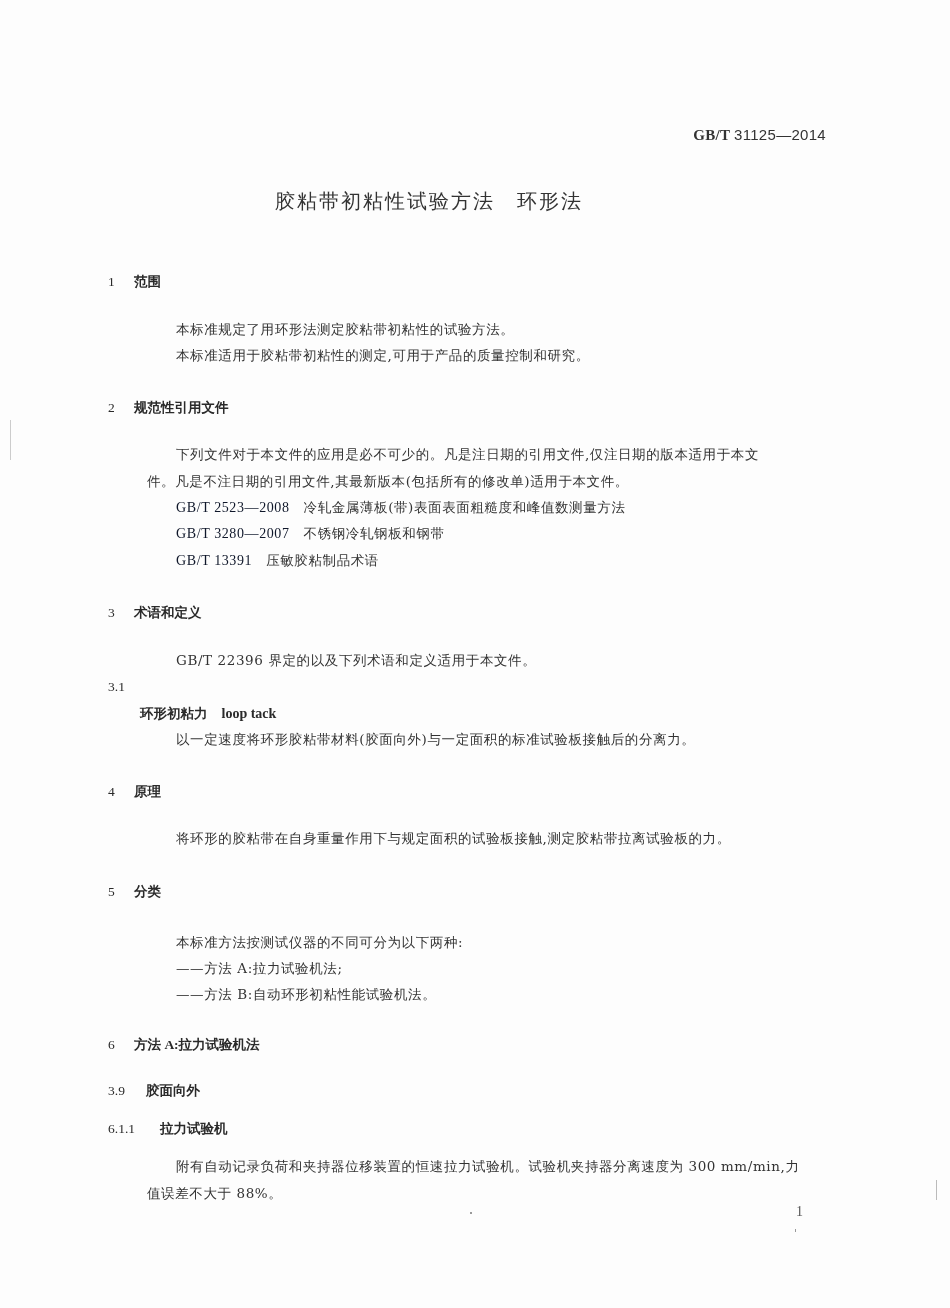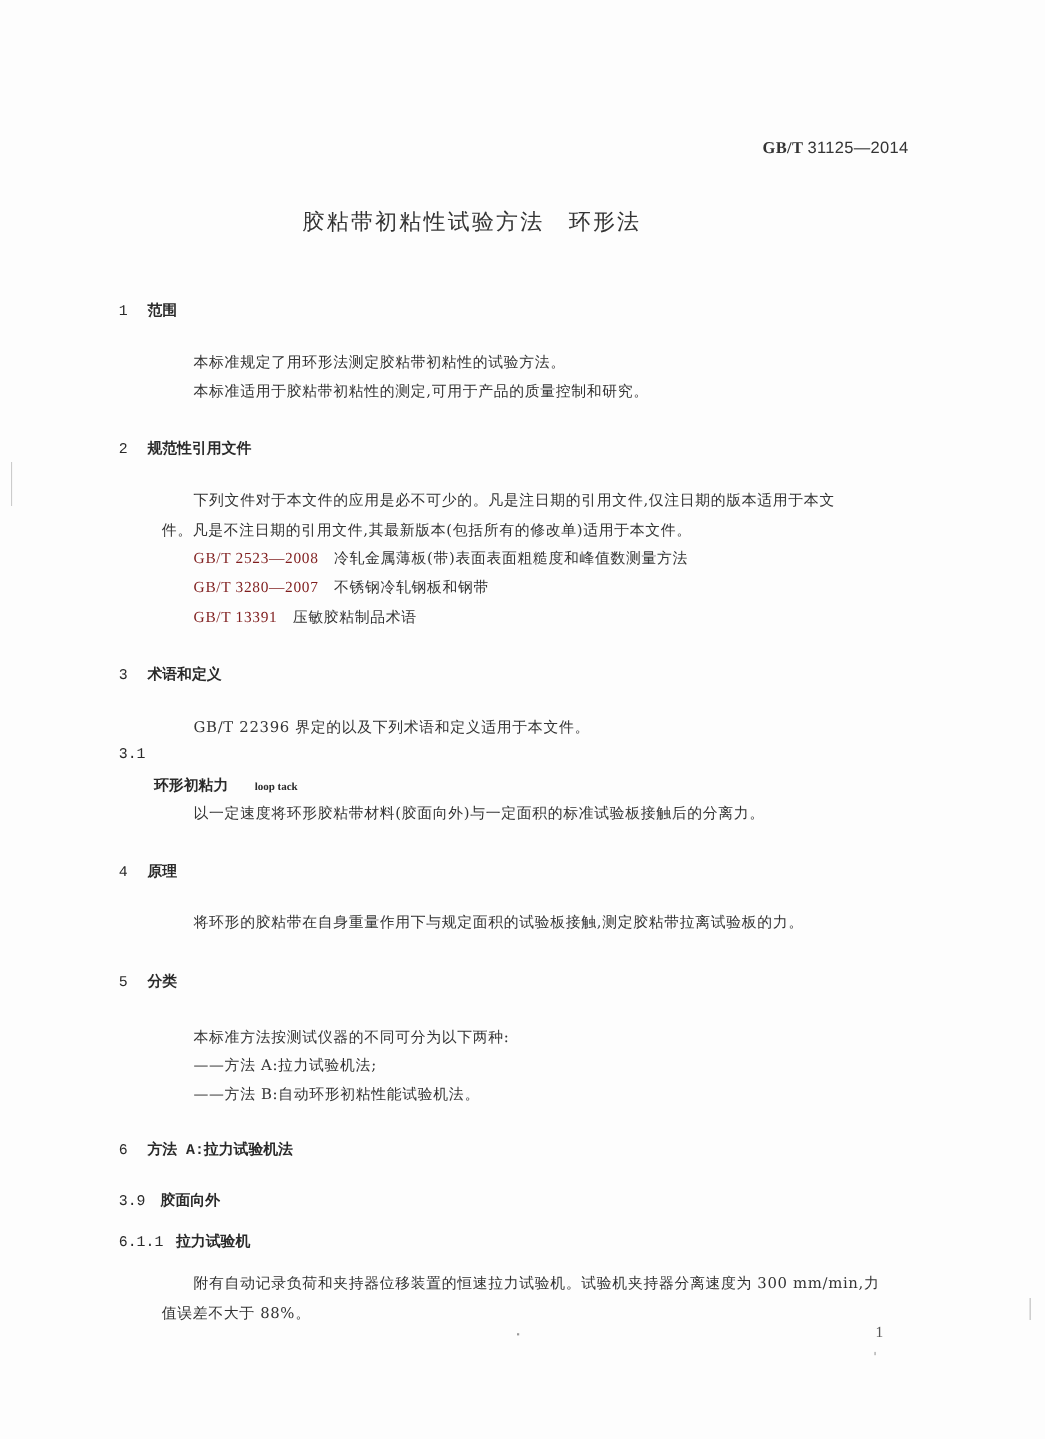--- a/index.html
+++ b/index.html
@@ -21,32 +21,32 @@
     }
     .std-code .num { font-family: "Liberation Sans", sans-serif; font-weight: normal; }
     .title {
       left: 0; width: 858px; top: 188px; text-align: center;
       font-family: "DejaVu Sans", sans-serif;
       font-size: 20px; letter-spacing: 2px; color: #333;
     }
     .title .gap { display: inline-block; width: 22px; }
     .h1 {
       left: 108px;
-      font-family: Liberation Mono, monospace;
+      font-family: Liberation Serif, serif;
       font-size: 13.5px; color: #2a2a2a; font-weight: bold;
     }
     .h1 .n { display: inline-block; width: 26px; font-weight: normal; }
     .p {
       font-size: 13.5px; color: #333; letter-spacing: 0.6px;
     }
     .ind { left: 140px; margin-left: 36px; }
     .full { left: 108px; margin-left: 39px; }
-    .ref .code { display: inline-block; margin-right: 14px; font-family: "Liberation Serif", serif; font-size: 14px; color:#7f1d1d;}
+    .ref .code { display: inline-block; margin-right: 14px; font-family: "Liberation Serif", serif; font-size: 14px; color:#0f172a;}
     .term { left: 140px; font-weight: bold; font-size: 13.5px; }
-    .term .en { font-family: "Liberation Serif", serif; margin-left: 24px; font-size: 10px; }
+    .term .en { font-family: "Liberation Serif", serif; margin-left: 14px; font-size: 14px; }
     .pageno {
       left: 796px; top: 1204px;
       font-family: "Liberation Serif", serif; font-size: 14px; color: #555;
     }
     .speck { position:absolute; background:#999; }
   </style>
 </head>
 <body>
 
 <div>

